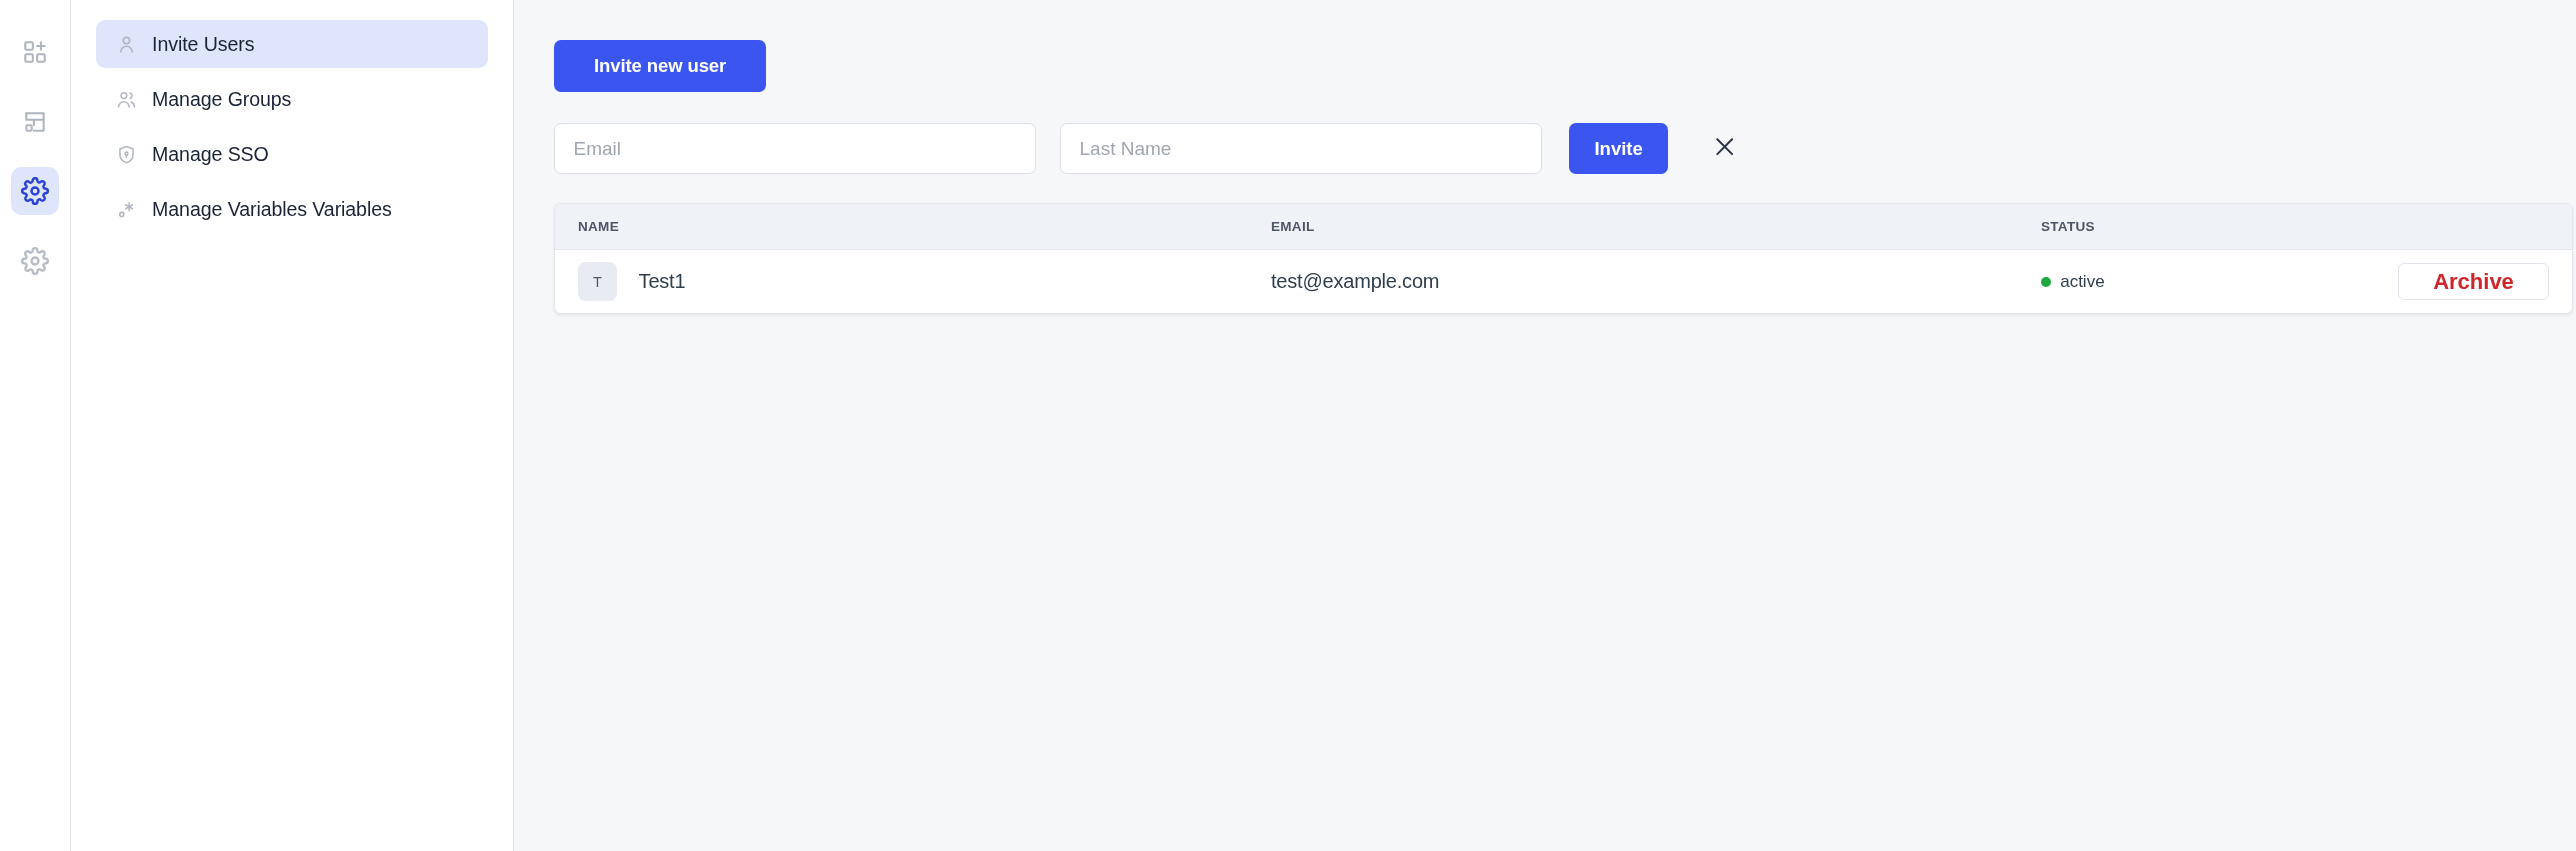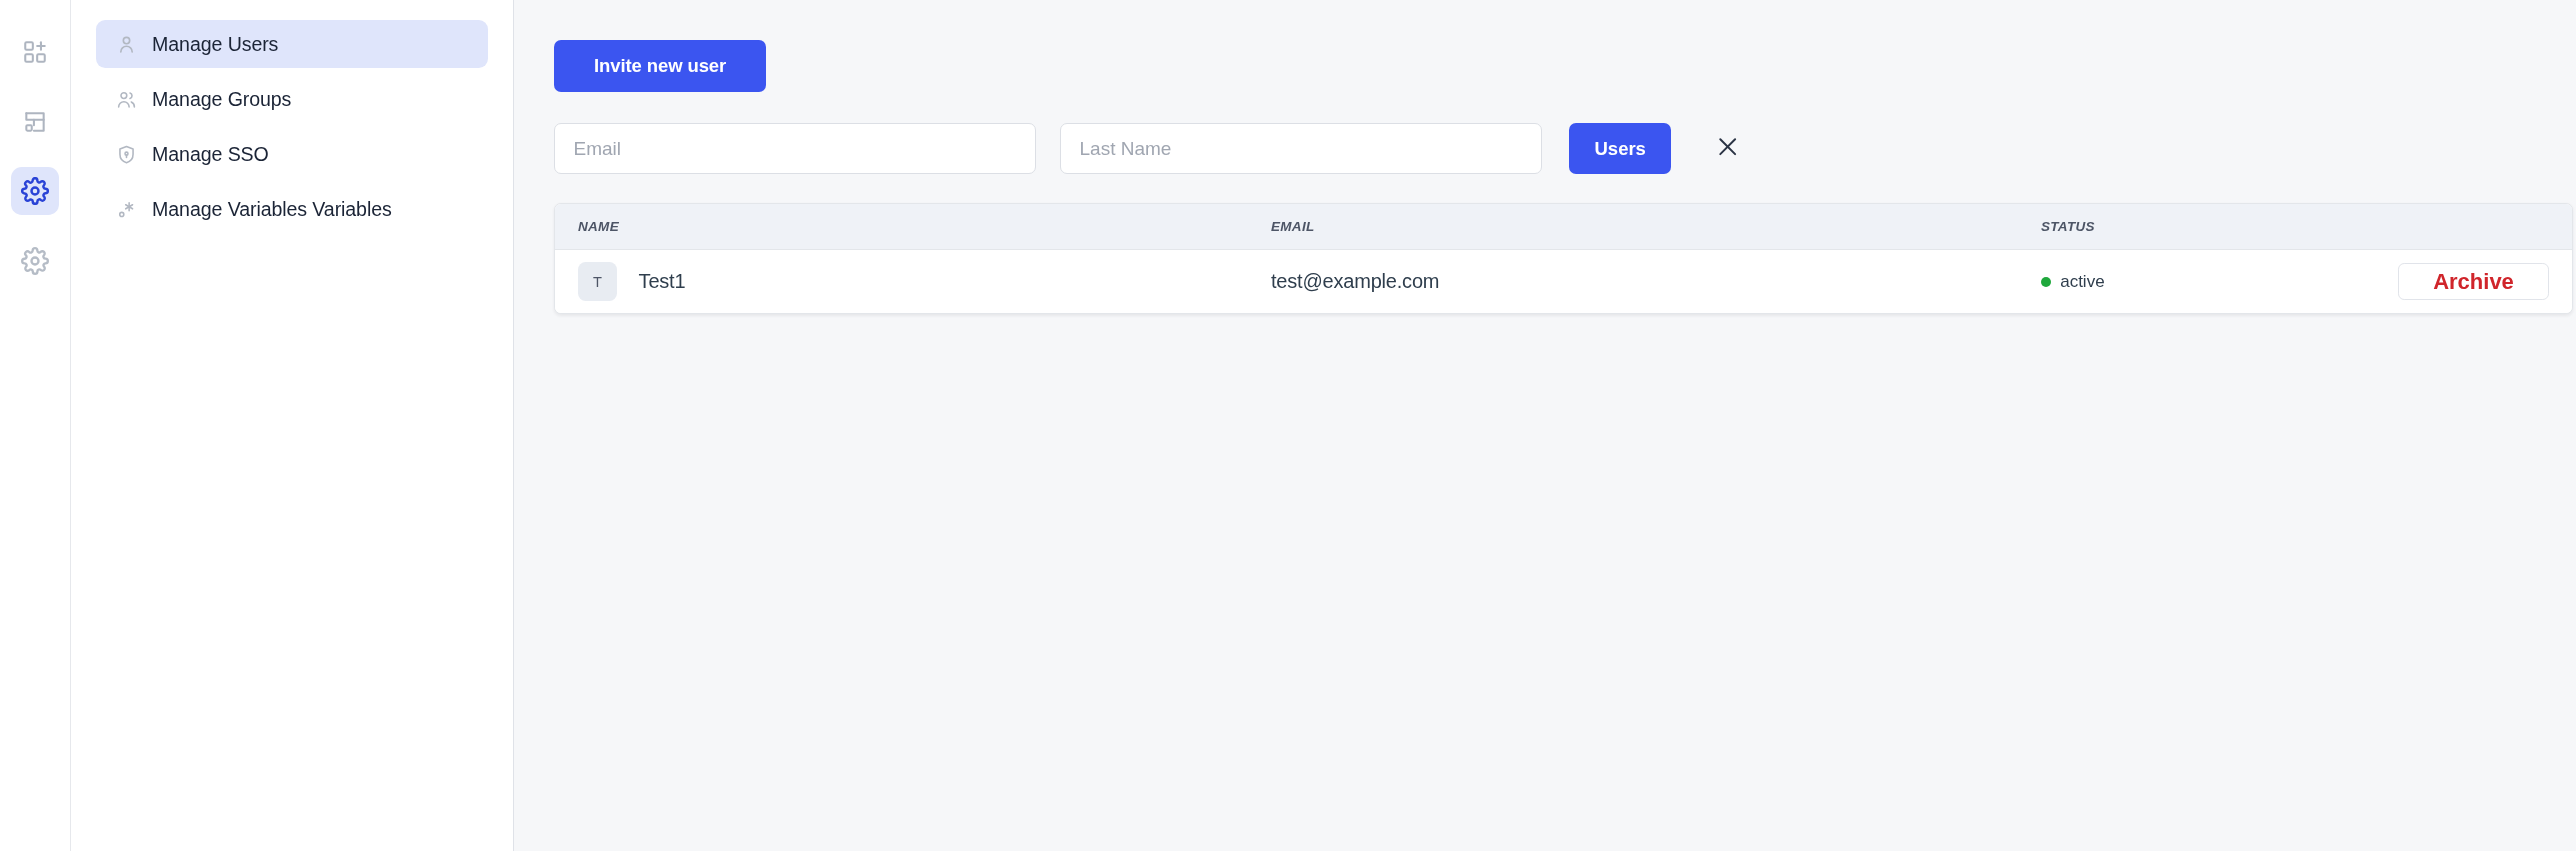--- a/index.html
+++ b/index.html
@@ -179,21 +179,20 @@
     display: flex;
     align-items: center;
     height: 46px;
     padding: 0 23px;
   }
   .th {
     font-size: 13.5px;
     font-weight: bold;
     color: #4d5566;
     letter-spacing: 0.3px;
-    font-style: italic;
   }
   .col-name   { width: 693px; flex: none; }
   .col-email  { width: 770px; flex: none; }
   .col-status { width: 354px; flex: none; }
   .col-action { flex: 1; display: flex; justify-content: flex-end; }
 
   .trow {
     display: flex;
     align-items: center;
     height: 63px;
@@ -290,21 +289,21 @@
 
   <div class="side-panel">
 
     <div class="nav-item active">
       <span class="nav-icon">
         <svg width="21" height="21" viewBox="0 0 24 24" fill="none" stroke="#b2b8c2" stroke-width="1.9" stroke-linecap="round" stroke-linejoin="round">
           <circle cx="12" cy="7.5" r="3.6"></circle>
           <path d="M5.5 20.5a6.5 6.5 0 0 1 13 0"></path>
         </svg>
       </span>
-      <span class="nav-label">Manage Users</span>
+      <span class="nav-label">Invite Users</span>
     </div>
 
     <div class="nav-item">
       <span class="nav-icon">
         <svg width="21" height="21" viewBox="0 0 24 24" fill="none" stroke="#b2b8c2" stroke-width="1.8" stroke-linecap="round" stroke-linejoin="round">
           <circle cx="9" cy="7.5" r="3.3"></circle>
           <path d="M3 20.5a6 6 0 0 1 12 0"></path>
           <path d="M16 4.6a3.3 3.3 0 0 1 0 6.3"></path>
           <path d="M17.5 14.8a6 6 0 0 1 3.5 5.7"></path>
         </svg>
@@ -339,21 +338,21 @@
 
   <div class="main">
 
     <div class="main-head">
       <button class="invite-btn">Invite new user</button>
     </div>
 
     <div class="filter-bar">
       <input class="filter-input" placeholder="Email" style="">
       <input class="filter-input" placeholder="Last Name" style="">
-      <button class="filter-btn">Users</button>
+      <button class="filter-btn">Invite</button>
       <button class="clear-btn">
         <span>
           <svg width="25.4" height="25.4" viewBox="0 0 24 24" fill="none" stroke="#2b3445" stroke-width="1.9" stroke-linecap="round">
             <line x1="5" y1="5" x2="19" y2="19"></line>
             <line x1="19" y1="5" x2="5" y2="19"></line>
           </svg>
         </span>
       </button>
     </div>
 

